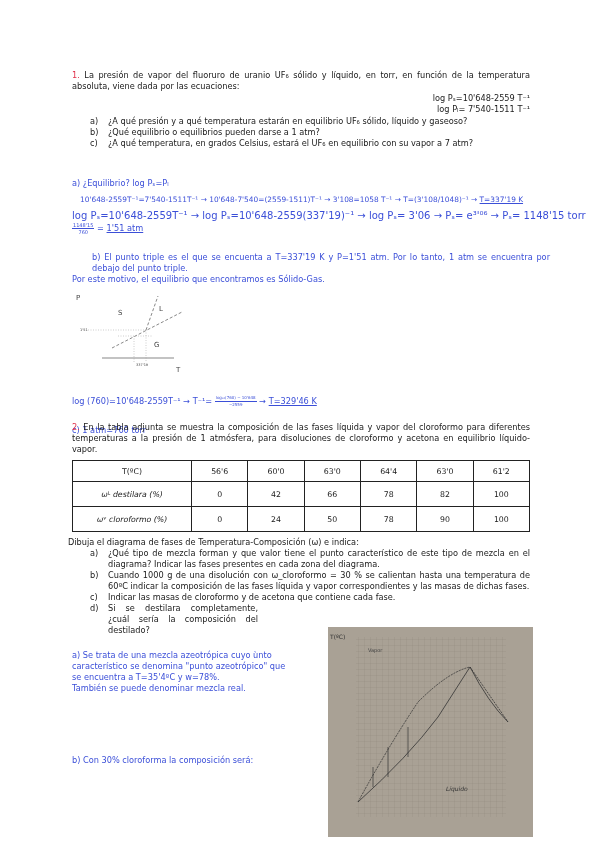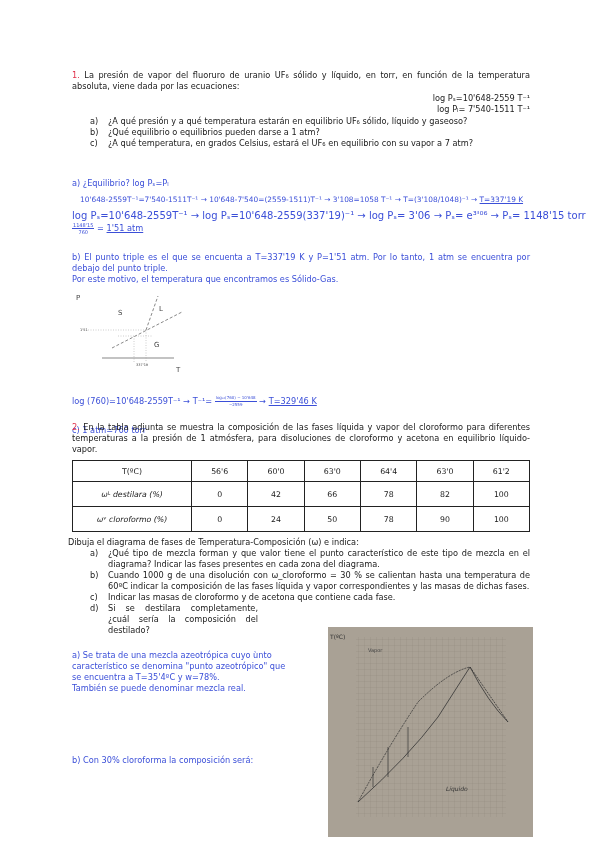--- a/index.html
+++ b/index.html
@@ -51,22 +51,22 @@
   </div>
   <div class="blk blue" style="top:210px; font-size:10px; white-space:nowrap;">log Pₛ=10'648-2559T⁻¹ → log Pₛ=10'648-2559(337'19)⁻¹ → log Pₛ= 3'06 → Pₛ= e³'⁰⁶ → Pₛ= 1148'15 torr</div>
   <div class="blk blue" style="top:222px;">
     <span class="frac">
       <span class="num">1148'15</span>
       <span class="den">760</span>
     </span> =
     <span class="u">1'51 atm</span>
   </div>
 
-  <div class="blk blue justify" style="top:252px;">b) El punto triple es el que se encuenta a T=337'19 K y P=1'51 atm. Por lo tanto, 1 atm se encuentra por debajo del punto triple.</div>
-  <div class="blk blue" style="top:274px;">Por este motivo, el temperatura que encontramos es Sólido-Gas.</div>
+  <div class="blk blue justify" style="top:252px;margin-left:20px;">b) El punto triple es el que se encuenta a T=337'19 K y P=1'51 atm. Por lo tanto, 1 atm se encuentra por debajo del punto triple.</div>
+  <div class="blk blue" style="top:274px;">Por este motivo, el equilibrio que encontramos es Sólido-Gas.</div>
 
   <svg class="diagram" viewBox="0 0 120 82">
     <text x="10" y="10" font-size="7" fill="#444" font-family="DejaVu Sans, sans-serif">P</text>
     <text x="52" y="25" font-size="7" fill="#444" font-family="DejaVu Sans, sans-serif">S</text>
     <text x="93" y="21" font-size="7" fill="#444" font-family="DejaVu Sans, sans-serif">L</text>
     <text x="88" y="57" font-size="7" fill="#444" font-family="DejaVu Sans, sans-serif">G</text>
     <text x="14" y="41" font-size="3.5" fill="#444" font-family="DejaVu Sans, sans-serif">1'51</text>
     <text x="70" y="76" font-size="3.5" fill="#444" font-family="DejaVu Sans, sans-serif">337'19</text>
     <text x="110" y="82" font-size="7" fill="#444" font-family="DejaVu Sans, sans-serif">T</text>
     <line x1="36" y1="68" x2="108" y2="68" stroke="#888" stroke-width="1.2"></line>

